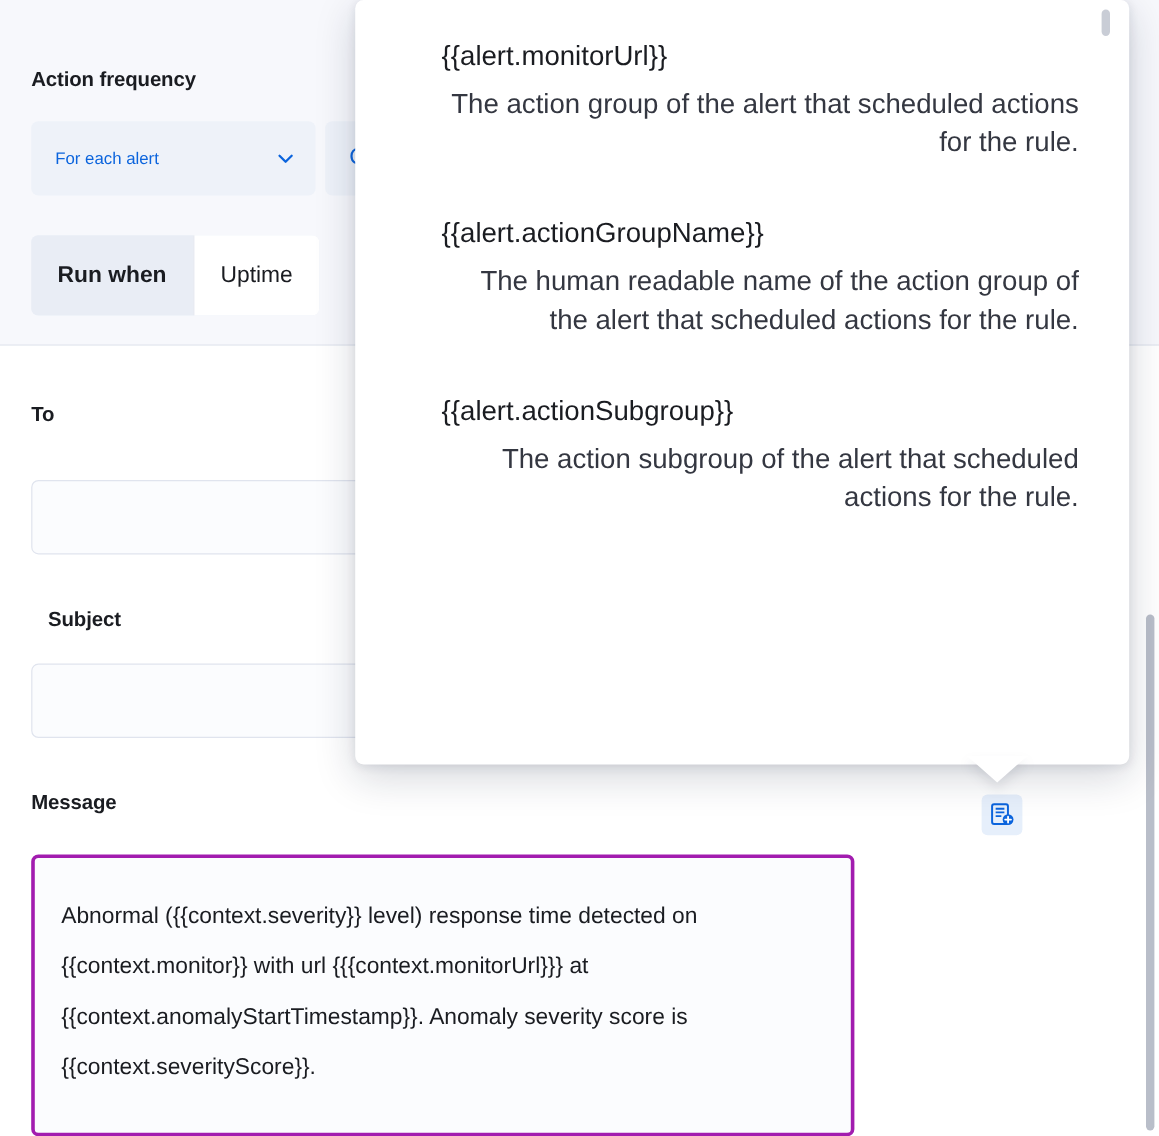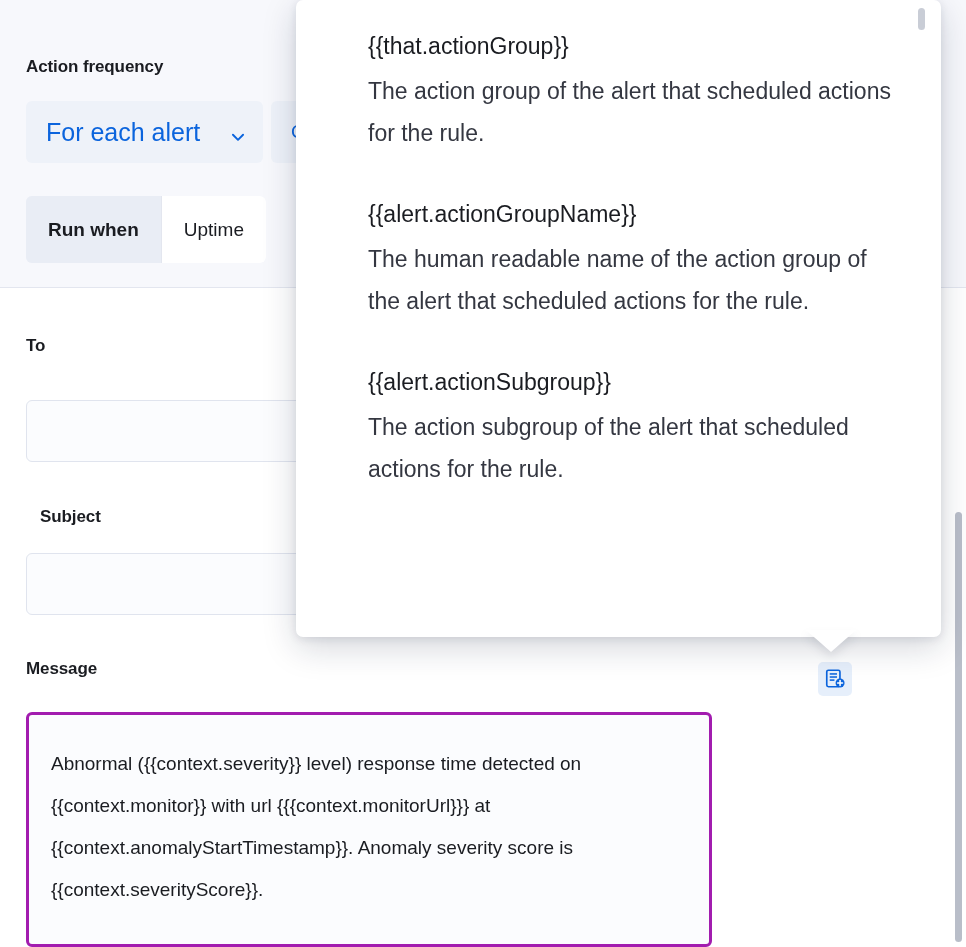--- a/index.html
+++ b/index.html
@@ -64,21 +64,21 @@
     width: 237px;
     height: 62px;
     background: #eef2f9;
     border-radius: 6px;
     display: flex;
     align-items: center;
     justify-content: space-between;
     padding: 0 16px 0 20px;
     box-sizing: border-box;
     color: #0b64dd;
-    font-size: 25px;
+    font-size: 14px;
     cursor: pointer;
   }
   .freq-select .chev {
     width: 18px;
     height: 18px;
     display: inline-block;
   }
   .freq-next {
     width: 60px;
     height: 62px;
@@ -227,21 +227,22 @@
     margin-bottom: 36px;
   }
   .var-name {
     font-size: 23px;
     color: #1a1c21;
     line-height: 48px;
   }
   .var-desc {
     font-size: 23px;
     color: #343741;
-    line-height: 42px;
+    line-height: 32px;
+    text-align: right;
   }
   #popover-scrollbar {
     position: absolute;
     right: 16px;
     top: 8px;
     width: 7px;
     height: 22px;
     background: #c9cdd6;
     border-radius: 4px;
   }
@@ -323,21 +324,21 @@
   <div id="message-textarea">Abnormal ({{context.severity}} level) response time detected on {{context.monitor}} with url {{{context.monitorUrl}}} at {{context.anomalyStartTimestamp}}. Anomaly severity score is {{context.severityScore}}.</div>
 
 </div>
 
 <div id="page-scrollbar"></div>
 
 <div id="variables-popover">
   <div id="variables-scroll">
 
     <div class="var-item">
-      <div class="var-name">{{that.actionGroup}}</div>
+      <div class="var-name">{{alert.monitorUrl}}</div>
       <div class="var-desc">The action group of the alert that scheduled actions for the rule.</div>
     </div>
 
     <div class="var-item">
       <div class="var-name">{{alert.actionGroupName}}</div>
       <div class="var-desc">The human readable name of the action group of the alert that scheduled actions for the rule.</div>
     </div>
 
     <div class="var-item">
       <div class="var-name">{{alert.actionSubgroup}}</div>

